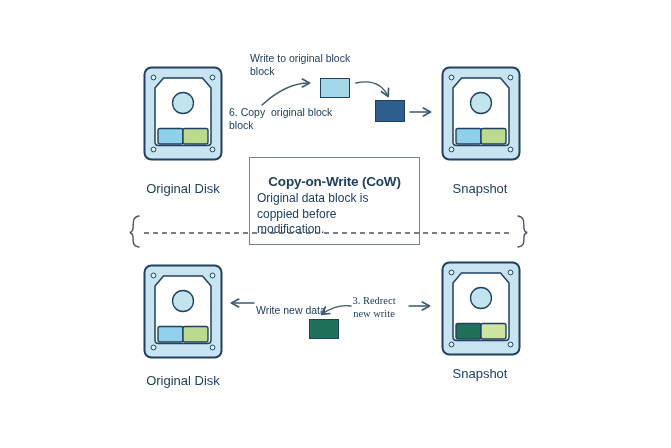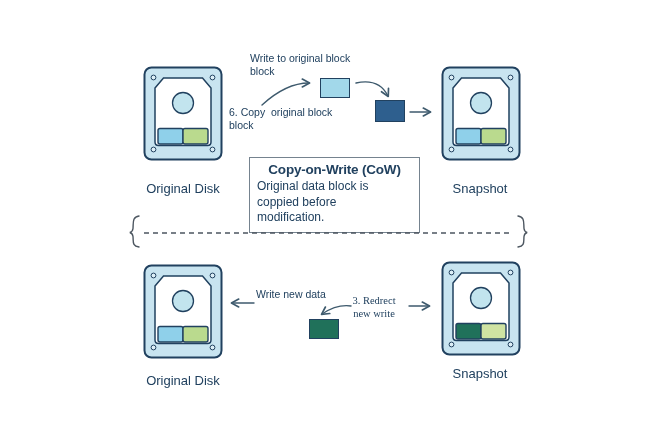--- a/index.html
+++ b/index.html
@@ -21,21 +21,21 @@
   .free-block{position:absolute;border:1.5px solid var(--navy);box-sizing:border-box;}
   .annotation{
     position:absolute;color:var(--text);font-size:10.5px;line-height:1.2;
     white-space:pre-wrap;
   }
   .disk-label{
     position:absolute;color:var(--text);font-size:13px;width:100px;text-align:center;
   }
   .info-box{
     position:absolute;background:#fff;border:1.5px solid var(--box-border);
-    box-sizing:border-box;padding:4px 7px 6px;
+    box-sizing:border-box;padding:16px 7px 6px;
   }
   .info-title{
     color:var(--text);font-size:13.5px;font-weight:bold;text-align:center;
     letter-spacing:-0.2px;
   }
   .info-desc{
     color:var(--text);font-size:12px;line-height:1.3;margin-top:2px;white-space:pre-wrap;
   }
   .overlay{position:absolute;left:0;top:0;pointer-events:none;}
   .arrow-line{fill:none;stroke:var(--arrow);stroke-width:1.4;stroke-linecap:round;}
@@ -108,21 +108,21 @@
     <circle class="screw" cx="10.5" cy="83.5" r="2.4"></circle>
     <circle class="screw" cx="69.5" cy="83.5" r="2.4"></circle>
     <path class="disk-panel" d="M12 22 L20.5 12 H59.5 L68 22 V76 Q68 79.5 64.5 79.5 H15.5 Q12 79.5 12 76 Z"></path>
     <circle class="platter" cx="40" cy="37" r="10.5"></circle>
     <rect class="blk fill-darkgreen" x="15" y="62.5" width="25" height="15.5" rx="2"></rect>
     <rect class="blk fill-lightgreen" x="40" y="62.5" width="25" height="15.5" rx="2"></rect>
   </svg>
 
   <div class="free-block" style="left:309px;top:319px;width:30px;height:20px;background:var(--block-darkgreen);"></div>
 
-  <div class="annotation" style="left:256px;top:288px;">Write new data</div>
+  <div class="annotation" style="left:256px;top:304px;">Write new data</div>
   <div class="annotation" style="left:347px;top:295px;width:54px;text-align:center;font-family:Liberation Serif, serif;">3. Redrect
 new write</div>
 
   <div class="disk-label" style="left:133px;top:373px;">Original Disk</div>
   <div class="disk-label" style="left:430px;top:366px;">Snapshot</div>
 
 
   <svg class="overlay" width="671" height="448" viewBox="0 0 671 448">
     <defs>
       <marker id="arrow" viewBox="0 0 10 10" refX="7.5" refY="5" markerWidth="8" markerHeight="8" orient="auto-start-reverse">

